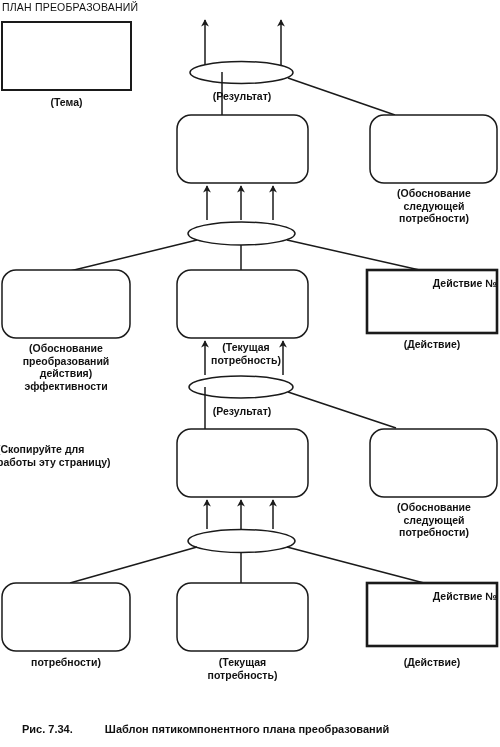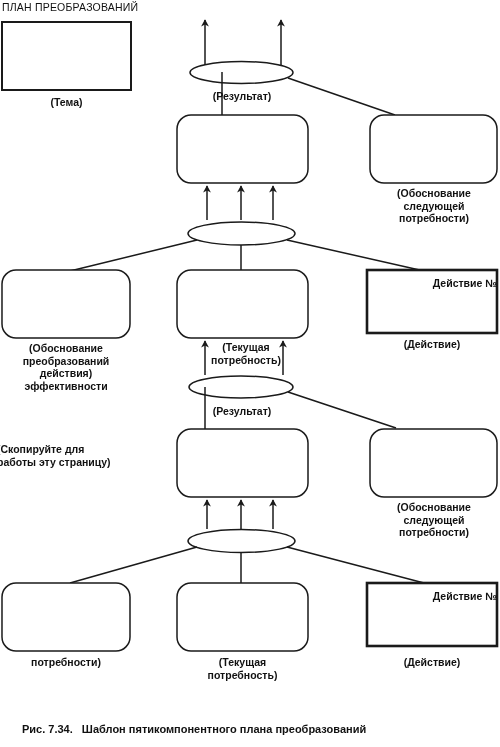--- a/index.html
+++ b/index.html
@@ -147,14 +147,14 @@
   <div>(Текущая</div>
   <div>потребность)</div>
 </div>
 
 <div class="boxlbl" style="left:367px;top:590px;width:130px;">Действие №</div>
 
 <div class="lbl" style="left:367px;top:656px;width:130px;">(Действие)</div>
 
 <div class="cap">
   <b>Рис. 7.34.</b>
-  <span class="captxt" style="padding-left:6px;">Шаблон пятикомпонентного плана преобразований</span>
+  <span class="captxt" style="padding-left:6px;margin-left:23px;">Шаблон пятикомпонентного плана преобразований</span>
 </div>
 
 </body></html>

